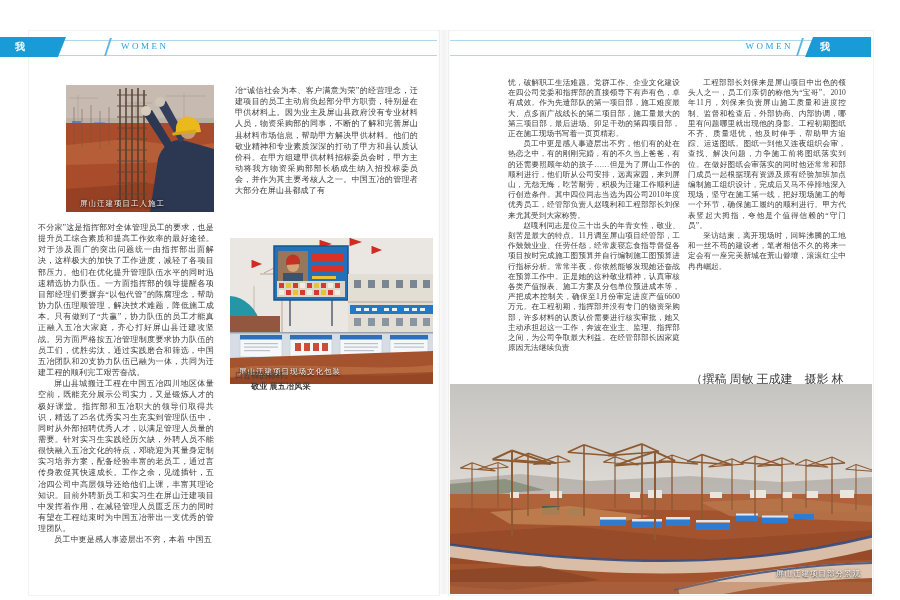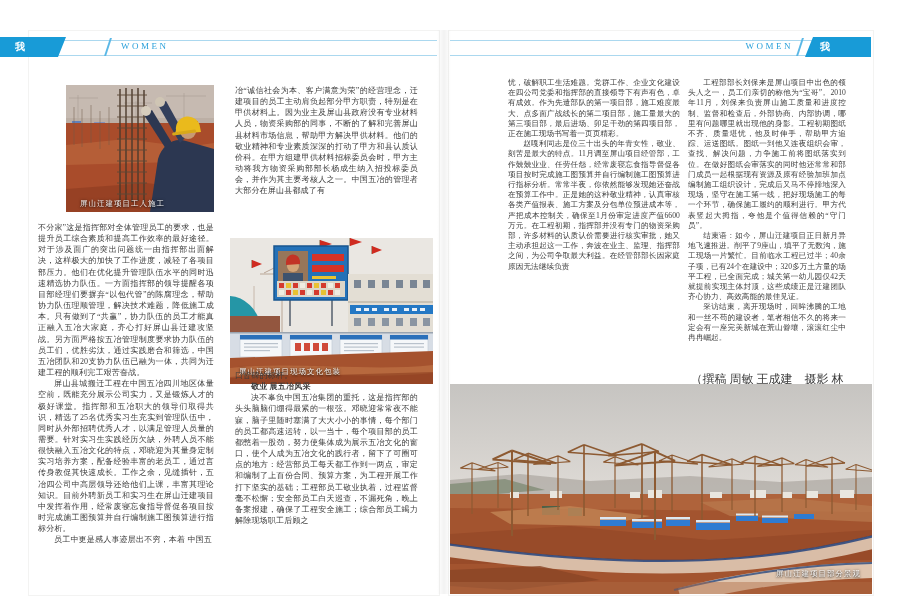--- a/index.html
+++ b/index.html
@@ -84,21 +84,21 @@
     <circle cx="94" cy="17" r="5" fill="#cfc5b4"></circle>
     <circle cx="122" cy="46" r="8" fill="#c79a74"></circle>
     <path d="M110 45 a12 12 0 0 1 24 -3 l1 5 l-26 2 Z" fill="#eaba1c"></path>
     <rect x="106" y="46" width="24" height="3" rx="1.5" fill="#d8a81a" transform="rotate(-8 118 47)"></rect>
   </svg>
 </div>
 <div class="caption" style="left:80px;top:199px;">屏山迁建项目工人施工</div>
 
 <div class="col left-text" style="left:38px;top:222px;width:176px;height:326px;">
   <p>不分家”这是指挥部对全体管理员工的要求，也是提升员工综合素质和提高工作效率的最好途径。对于涉及面广的突出问题统一由指挥部出面解决，这样极大的加快了工作进度，减轻了各项目部压力。他们在优化提升管理队伍水平的同时迅速精选协力队伍。一方面指挥部的领导提醒各项目部经理们要摒弃“以包代管”的陈腐理念，帮助协力队伍理顺管理，解决技术难题，降低施工成本。只有做到了“共赢”，协力队伍的员工才能真正融入五冶大家庭，齐心打好屏山县迁建攻坚战。另方面严格按五冶管理制度要求协力队伍的员工们，优胜劣汰，通过实践磨合和筛选，中国五冶团队和20支协力队伍已融为一体，共同为迁建工程的顺利完工艰苦奋战。</p>
-  <p class="indent">屏山县城搬迁工程在中国五冶四川地区体量空前，既能充分展示公司实力，又是锻炼人才的极好课堂。指挥部和五冶职大的领导们取得共识，精选了25名优秀实习生充实到管理队伍中，同时从外部招聘优秀人才，以满足管理人员量的需要。针对实习生实践经历欠缺，外聘人员不能很快融入五冶文化的特点，邓晓迎为其量身定制实习培养方案，配备经验丰富的老员工，通过言传身教促其快速成长。工作之余，见缝插针，五冶四公司中高层领导还给他们上课，丰富其理论知识。目前外聘新员工和实习生在屏山迁建项目中发挥着作用，经常废寝忘食指导督促各项目按时完成施工图预算并自行编制施工图预算进行指标分析。</p>
+  <p class="indent">屏山县城搬迁工程在中国五冶四川地区体量空前，既能充分展示公司实力，又是锻炼人才的极好课堂。指挥部和五冶职大的领导们取得共识，精选了25名优秀实习生充实到管理队伍中，同时从外部招聘优秀人才，以满足管理人员量的需要。针对实习生实践经历欠缺，外聘人员不能很快融入五冶文化的特点，邓晓迎为其量身定制实习培养方案，配备经验丰富的老员工，通过言传身教促其快速成长。工作之余，见缝插针，五冶四公司中高层领导还给他们上课，丰富其理论知识。目前外聘新员工和实习生在屏山迁建项目中发挥着作用，在减轻管理人员匮乏压力的同时有望在工程结束时为中国五冶带出一支优秀的管理团队。</p>
   <p class="indent">员工中更是感人事迹层出不穷，本着 中国五</p>
 </div>
 
 <div class="col left-text" style="left:235px;top:85px;width:183px;height:138px;">
   <p>冶“诚信社会为本、客户满意为荣”的经营理念，迁建项目的员工主动肩负起部分甲方职责，特别是在甲供材料上。因为业主及屏山县政府没有专业材料人员，物资采购部的同事，不断的了解和完善屏山县材料市场信息，帮助甲方解决甲供材料。他们的敬业精神和专业素质深深的打动了甲方和县认质认价科。在甲方组建甲供材料招标委员会时，甲方主动将我方物资采购部部长杨成生纳入招投标委员会，并作为其主要考核人之一。中国五冶的管理者大部分在屏山县都成了有</p>
 </div>
 
 <div class="abs" style="left:230px;top:238px;">
   <svg width="203" height="146" viewBox="0 0 203 146">
     <rect width="203" height="146" fill="#eae7e2"></rect>
@@ -212,31 +212,30 @@
     <path d="M0 120 L203 113 L203 146 L0 146 Z" fill="#a5522e"></path>
     <path d="M0 130 C60 123 140 134 203 127 L203 135 C140 142 60 132 0 139 Z" fill="#bf7346" opacity="0.7"></path>
     <path d="M0 140 L203 134 L203 146 L0 146 Z" fill="#8c3d20" opacity="0.6"></path>
   </svg>
 </div>
 <div class="caption" style="left:239px;top:367px;">屏山迁建项目现场文化包装</div>
 
 <div class="col left-text" style="left:235px;top:370px;width:183px;height:159px;">
   <p>口皆碑的标杆。</p>
   <p class="subhead">敬业 展五冶风采</p>
-  <p class="indent">决不辜负中国五冶集团的重托，这是指挥部的头头脑脑们绷得最紧的一根弦。邓晓迎常常夜不能寐，脑子里随时塞满了大大小小的事情，每个部门的员工都高速运转，以一当十，每个项目部的员工都憋着一股劲，努力使集体成为展示五冶文化的窗口，使个人成为五冶文化的践行者，留下了可圈可点的地方：经营部员工每天都工作到一两点，审定和编制了上百份合同、预算方案，为工程开展工作打下坚实的基础；工程部员工敬业执着，过程监督毫不松懈；安全部员工白天巡查，不漏死角，晚上备案报建，确保了工程安全施工；综合部员工竭力解除现场职工后顾之</p>
 </div>
 
 <div class="col right-text" style="left:508px;top:78px;width:172px;height:304px;">
   <p>忧，破解职工生活难题。党群工作、企业文化建设在四公司党委和指挥部的直接领导下有声有色，卓有成效。作为先遣部队的第一项目部，施工难度最大、点多面广战线长的第二项目部，施工量最大的第三项目部，最后进场、卯足干劲的第四项目部，正在施工现场书写着一页页精彩。</p>
+  <p class="indent">员工中更是感人事迹层出不穷，他们有的处在热恋之中，有的刚刚完婚，有的不久当上爸爸，有的还需要照顾年幼的孩子……但是为了屏山工作的顺利进行，他们听从公司安排，远离家园，来到屏山，无怨无悔，吃苦耐劳，积极为迁建工作顺利进行创造条件。其中四位同志当选为四公司2010年度优秀员工，经管部负责人赵嘎利和工程部部长刘保来尤其受到大家称赞。</p>
   <p class="indent">赵嘎利同志是位三十出头的年青女性，敬业、刻苦是最大的特点。11月调至屏山项目经管部，工作兢兢业业、任劳任怨，经常废寝忘食指导督促各项目按时完成施工图预算并自行编制施工图预算进行指标分析。常常半夜，你依然能够发现她还奋战在预算工作中。正是她的这种敬业精神，认真审核各类产值报表、施工方案及分包单位预进成本等，严把成本控制关，确保至1月份审定进度产值6600万元。在工程初期，指挥部并没有专门的物资采购部，许多材料的认质认价需要进行核实审批，她又主动承担起这一工作，奔波在业主、监理、指挥部之间，为公司争取最大利益。在经管部部长因家庭原因无法继续负责</p>
 </div>
 
 <div class="col right-text" style="left:688px;top:78px;width:158px;height:292px;">
   <p class="indent">工程部部长刘保来是屏山项目中出色的领头人之一，员工们亲切的称他为“宝哥”。2010年11月，刘保来负责屏山施工质量和进度控制、监督和检查后，外部协商、内部协调，哪里有问题哪里就出现他的身影。工程初期图纸不齐、质量堪忧，他及时伸手，帮助甲方追踪、运送图纸。图纸一到他又连夜组织会审，查找、解决问题，力争施工前将图纸落实到位。在做好图纸会审落实的同时他还常常和部门成员一起根据现有资源及原有经验加班加点编制施工组织设计，完成后又马不停蹄地深入现场，坚守在施工第一线，把好现场施工的每一个环节，确保施工履约的顺利进行。甲方代表竖起大拇指，夸他是个值得信赖的“守门员”。</p>
-  <p class="indent">结束语：如今，屏山迁建项目正日新月异地飞速推进。削平了9座山，填平了无数沟，施工现场一片繁忙。目前临水工程已过半；40余子项，已有24个在建设中；320多万土方量的场平工程，已全面完成；城关第一幼儿园仅42天就提前实现主体封顶，这些成绩正是迁建团队齐心协力、高效高能的最佳见证。</p>
   <p class="indent">采访结束，离开现场时，回眸沸腾的工地和一丝不苟的建设者，笔者相信不久的将来一定会有一座完美新城在荒山僻壤，滚滚红尘中冉冉崛起。</p>
 </div>
 <div class="byline" style="left:688px;top:371px;width:158px;">（撰稿 周敏 王成建　摄影 林梓 陈恺欣）</div>
 
 <div class="abs" style="left:450px;top:384px;">
   <svg width="422" height="210" viewBox="0 0 422 210">
     <defs>
       <linearGradient id="sky" x1="0" y1="0" x2="0" y2="1">
         <stop offset="0" stop-color="#c6c4c1"></stop>
           <stop offset="1" stop-color="#e0dcd7"></stop>

